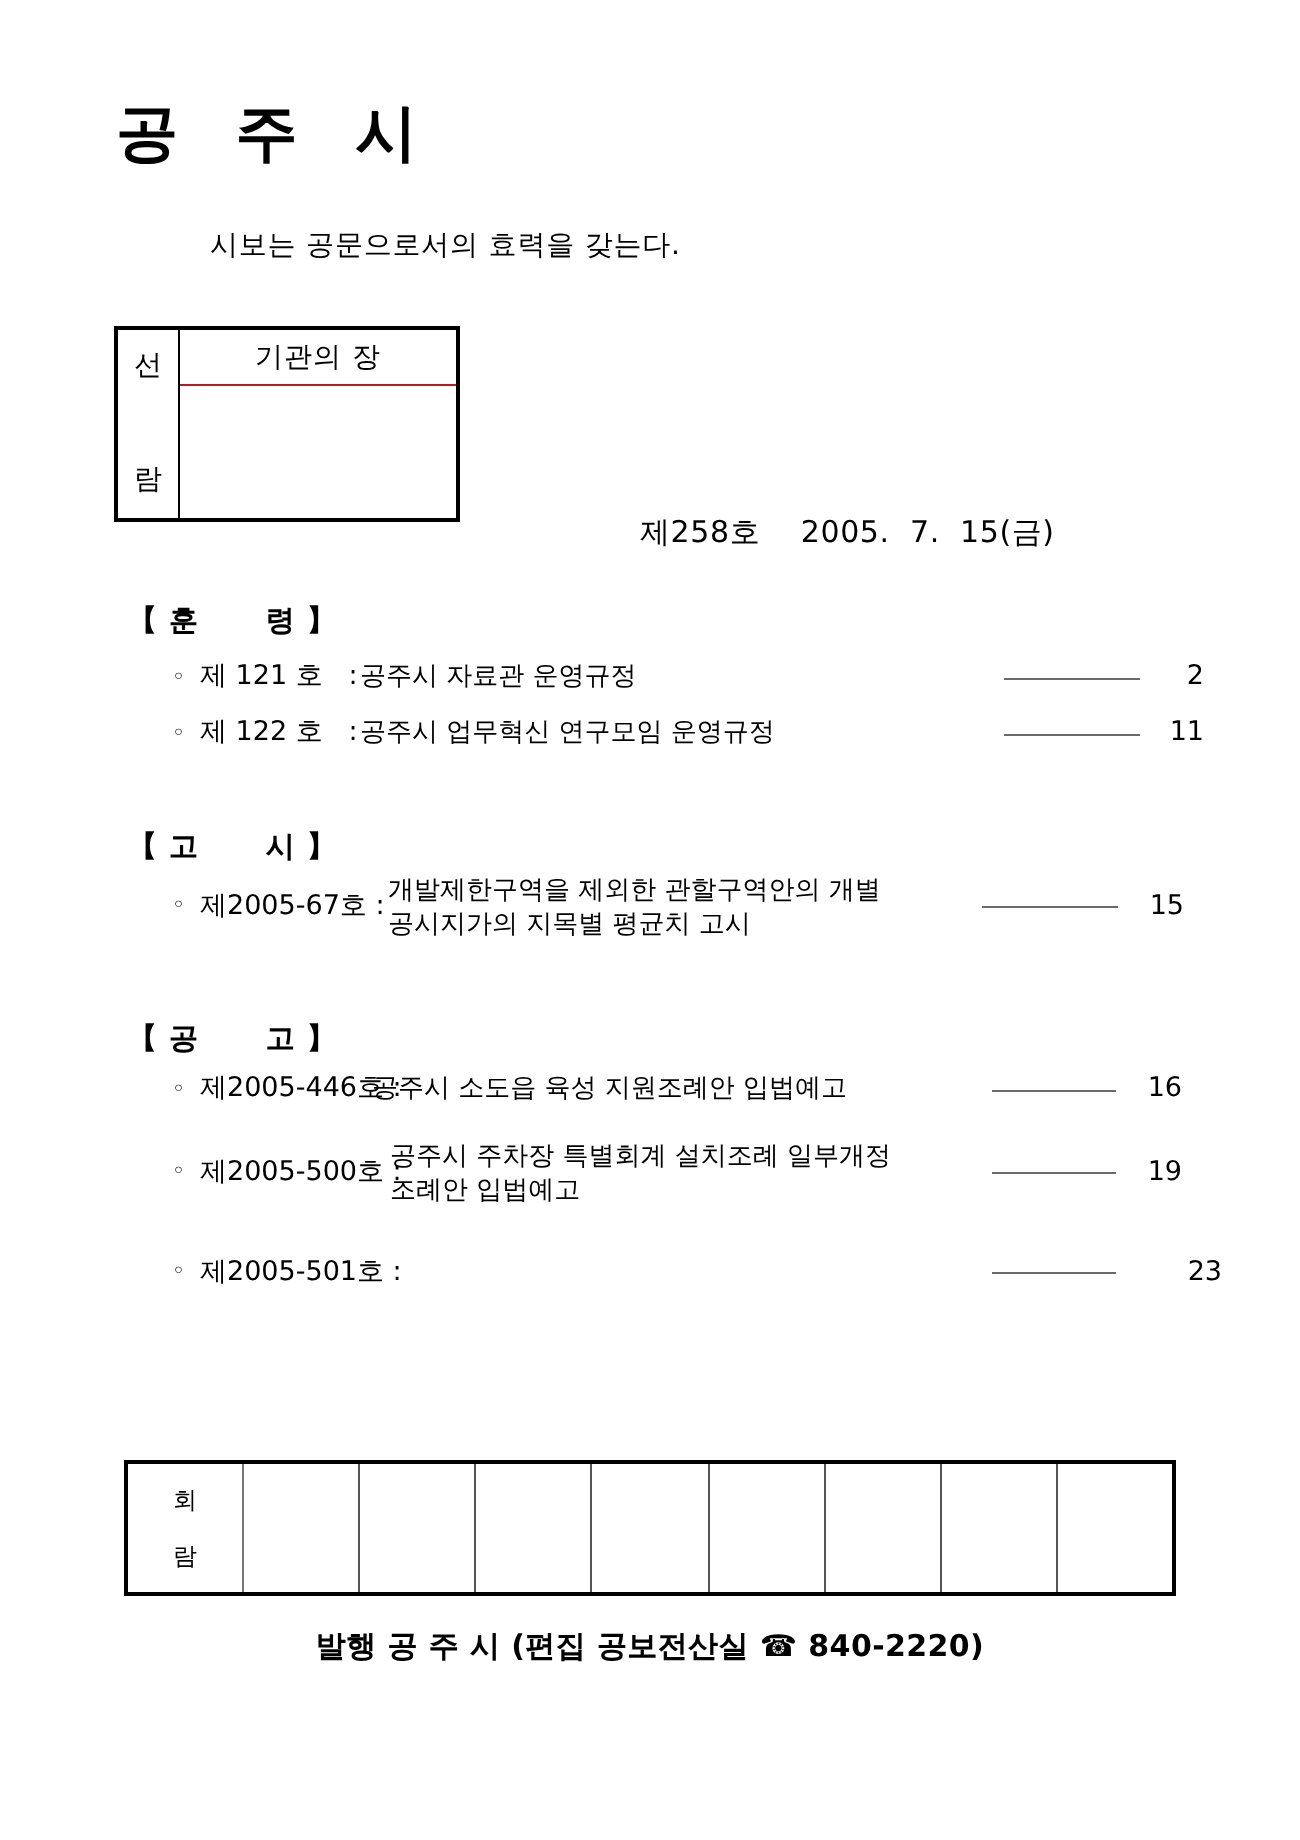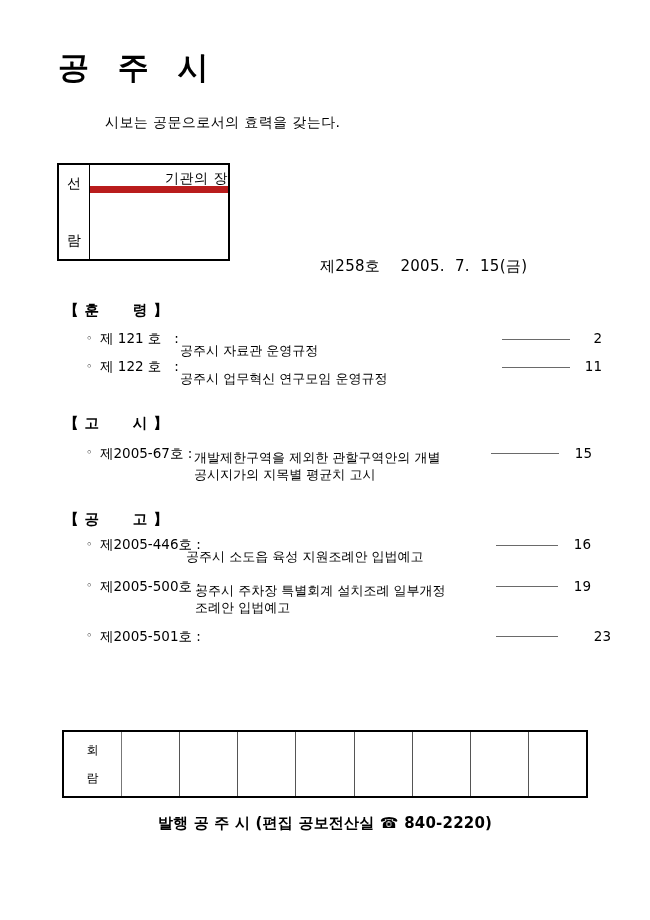--- a/index.html
+++ b/index.html
@@ -74,23 +74,23 @@
   }
   .approval-leftcol .ch-1 { top: 11px; }
   .approval-leftcol .ch-2 { top: 68px; }
   .approval-rightcol {
     position: absolute;
     left: 31px; top: 0;
     right: 0; bottom: 0;
   }
   .approval-head {
     height: 28px;
-    border-bottom: 7px solid #b91c1c;
-    box-sizing: border-box;
-    text-align: right;
+    border-bottom: 1px solid #b91c1c;
+    box-sizing: border-box;
+    text-align: center;
     font-size: 14px;
     padding-top: 5px;
     letter-spacing: 0.5px;
     white-space: pre;
   }
   .approval-body { height: calc(100% - 28px); }
 
   
   .issue-line {
     position: absolute;
@@ -143,21 +143,20 @@
   }
   .entry.two-line .entry-no { top: 8px; }
 
   .entry-title {
     position: absolute;
     left: 0;
     top: 0;
     font-size: 13px;
     line-height: 17px;
     white-space: pre-line;
-    margin-top: 12px;
   }
 
   .leader {
     position: absolute;
     top: 9px;
     height: 1px;
     border-top: 1px solid #6a6a6a;
   }
   .entry.two-line .leader { top: 16px; }
 

